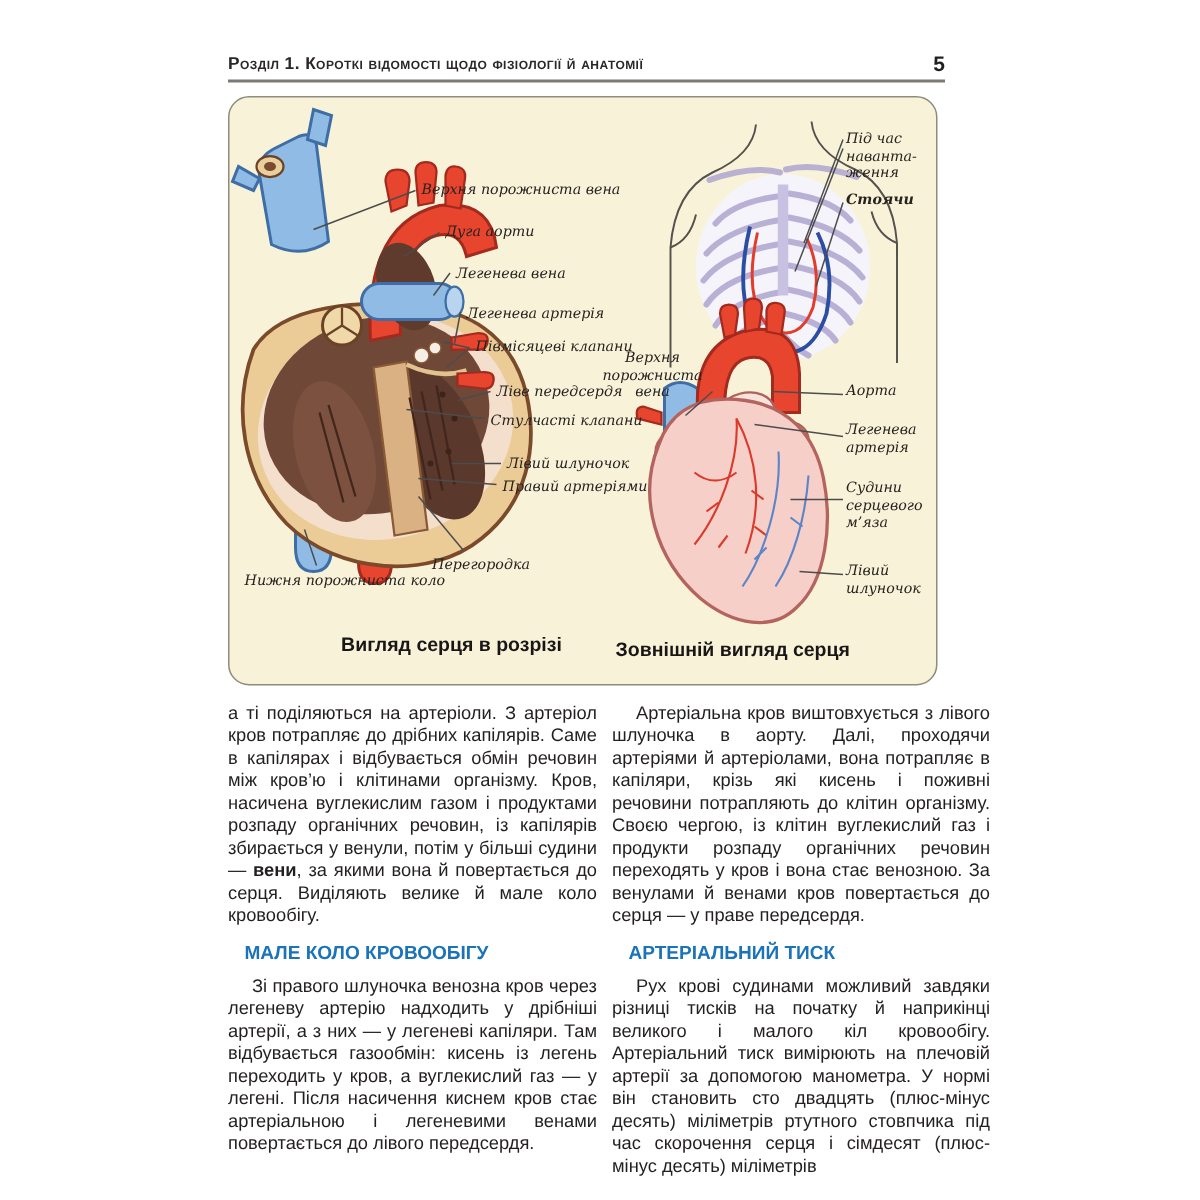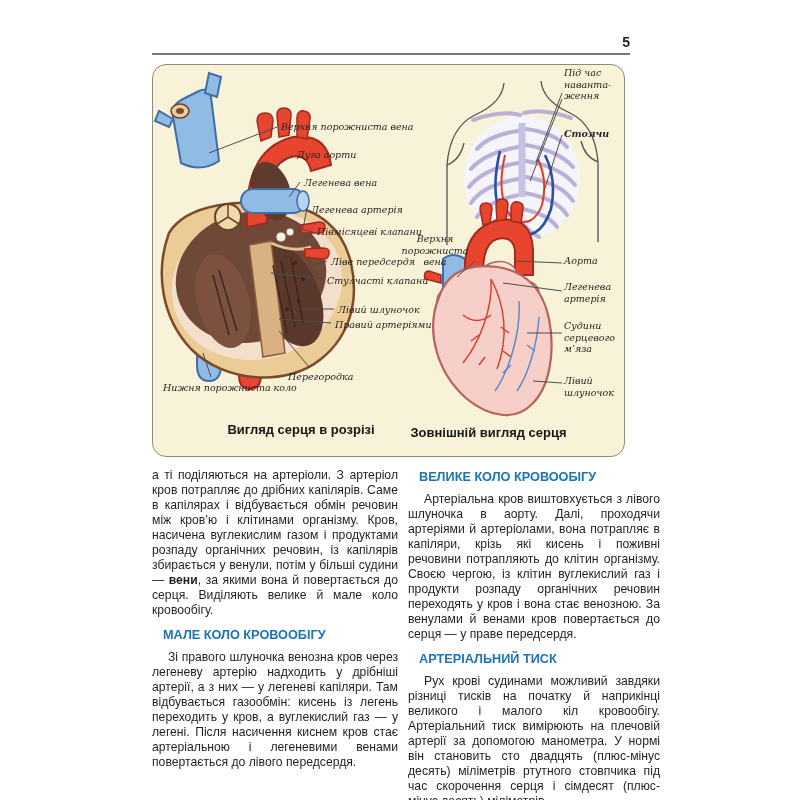--- a/index.html
+++ b/index.html
@@ -31,20 +31,21 @@
   .indent{text-indent:16px;}
   .col h2{color:#1B74B8;font-size:12.7px;line-height:15px;font-weight:bold;
           margin:10px 0 7px;padding-left:11px;text-align:left;}
   .col h2.first{margin-top:2px;}
 </style>
 </head>
 <body>
 
 <div class="page">
 
+  <div class="chapter">Розділ 1. Короткі відомості щодо фізіології й анатомії</div>
   <div class="page-num">5</div>
   <div class="header-rule"></div>
 
   <div class="figure-box">
 
     <svg class="fig-svg" viewBox="0 0 473 393">
 
       <g>
 
         <path d="M44,232 L44,300 Q44,316 56,316 Q68,316 68,300 L68,232 Z" fill="#8FBBE4" stroke="#3F6EA6" stroke-width="2"></path>
@@ -190,21 +191,21 @@
     <div class="fig-label" style="left:158px;top:139px;">Легенева артерія</div>
     <div class="fig-label" style="left:164px;top:161px;">Півмісяцеві клапани</div>
     <div class="fig-label" style="left:178px;top:191px;">Ліве передсердя</div>
     <div class="fig-label" style="left:174px;top:210px;">Стулчасті клапани</div>
     <div class="fig-label" style="left:185px;top:239px;">Лівий шлуночок</div>
     <div class="fig-label" style="left:182px;top:254px;">Правий артеріями</div>
     <div class="fig-label" style="left:135px;top:306px;">Перегородка</div>
     <div class="fig-label" style="left:10px;top:317px;">Нижня порожниста коло</div>
     <div class="fig-caption" style="left:28px;top:357px;width:240px;">Вигляд серця в розрізі</div>
 
-    <div class="fig-label" style="left:411px;top:2px;">Під час
+    <div class="fig-label" style="left:411px;top:22px;">Під час
 наванта-
 ження</div>
     <div class="fig-label" style="left:411px;top:63px;font-weight:bold;">Стоячи</div>
 
     <div class="fig-label" style="left:238px;top:168px;width:88px;text-align:center;">Верхня
 порожниста вена</div>
     <div class="fig-label" style="left:411px;top:190px;">Аорта</div>
     <div class="fig-label" style="left:411px;top:216px;">Легенева
 артерія</div>
     <div class="fig-label" style="left:411px;top:255px;">Судини
@@ -215,20 +216,19 @@
     <div class="fig-caption" style="left:253px;top:360px;width:165px;">Зовнішній вигляд серця</div>
   </div>
 
   <div class="columns">
     <div class="col col-left">
       <p><span>а ті поділяються на артеріоли. З артеріол кров потрапляє до дрібних капілярів. Саме в капілярах і відбувається обмін речовин між кров’ю і клітинами організму. Кров, насичена вуглекислим газом і продуктами розпаду органічних речовин, із капілярів збирається у венули, потім у більші судини — </span><b>вени</b><span>, за якими вона й повертається до серця. Виділяють велике й мале коло кровообігу.</span></p>
       <h2>МАЛЕ КОЛО КРОВООБІГУ</h2>
       <p class="indent">Зі правого шлуночка венозна кров через легеневу артерію надходить у дрібніші артерії, а з них — у легеневі капіляри. Там відбувається газообмін: кисень із легень переходить у кров, а вуглекислий газ — у легені. Після насичення киснем кров стає артеріальною і легеневими венами повертається до лівого передсердя.</p>
     </div>
     <div class="col col-right">
-      <h2 class="first">ВЕЛИКЕ КОЛО КРОВООБІГУ</h2>
       <p class="indent">Артеріальна кров виштовхується з лівого шлуночка в аорту. Далі, проходячи артеріями й артеріолами, вона потрапляє в капіляри, крізь які кисень і поживні речовини потрапляють до клітин організму. Своєю чергою, із клітин вуглекислий газ і продукти розпаду органічних речовин переходять у кров і вона стає венозною. За венулами й венами кров повертається до серця — у праве передсердя.</p>
       <h2>АРТЕРІАЛЬНИЙ ТИСК</h2>
       <p class="indent">Рух крові судинами можливий завдяки різниці тисків на початку й наприкінці великого і малого кіл кровообігу. Артеріальний тиск вимірюють на плечовій артерії за допомогою манометра. У нормі він становить сто двадцять (плюс-мінус десять) міліметрів ртутного стовпчика під час скорочення серця і сімдесят (плюс-мінус десять) міліметрів</p>
     </div>
   </div>
 
 </div>
 
 </body></html>

